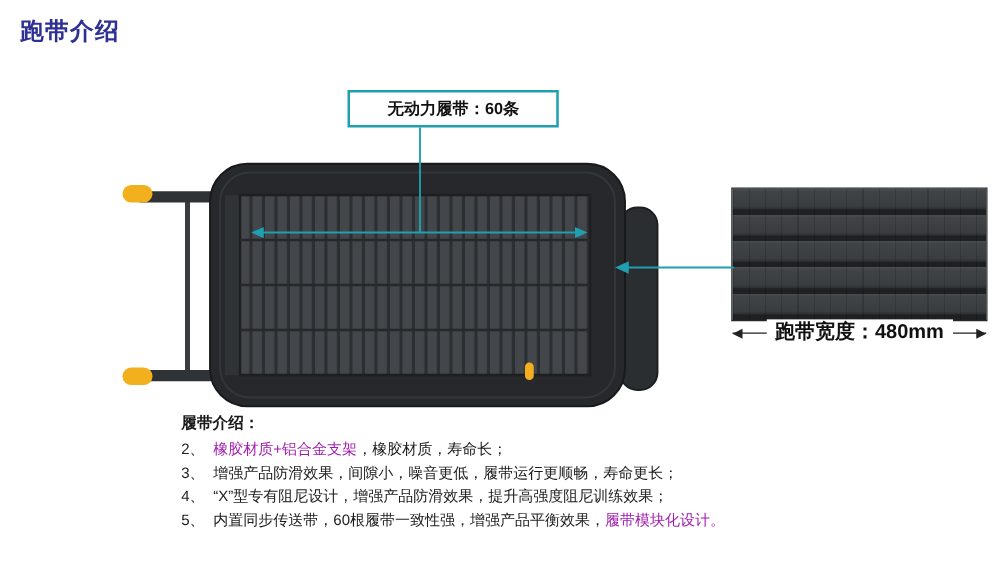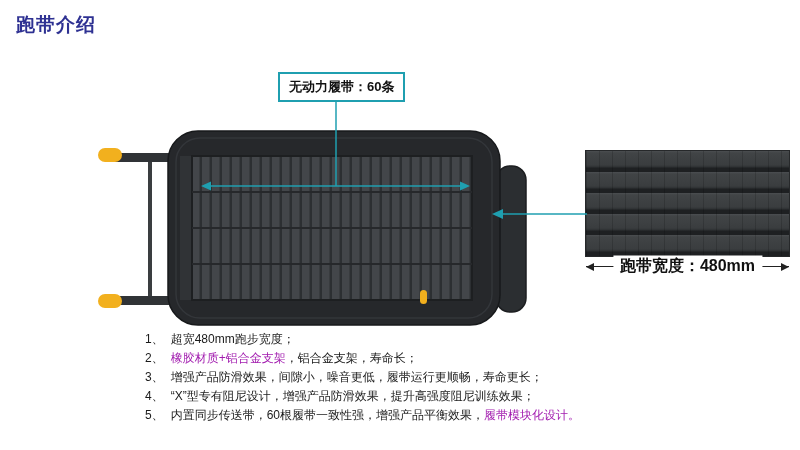--- a/index.html
+++ b/index.html
@@ -19,21 +19,21 @@
   
   .treadmill{position:absolute;left:92px;top:118px;width:440px;height:215px;z-index:1;}
 
   
   .annotations{position:absolute;left:0;top:0;z-index:2;pointer-events:none;}
 
   
   .callout{
     position:absolute;left:278px;top:72px;z-index:3;
     background:#fff;border:2px solid #1f9fb0;
-    padding:4px 9px;font-size:13px;font-weight:bold;color:#111;
+    padding:4px 30px;font-size:13px;font-weight:bold;color:#111;
     white-space:nowrap;
   }
 
   
   .detail-img{
     position:absolute;left:585px;top:150px;width:205px;height:107px;z-index:1;
     border:1px solid #26282a;box-sizing:border-box;
     background:
       repeating-linear-gradient(90deg, rgba(0,0,0,0.16) 0 1px, rgba(255,255,255,0) 1px 13px),
       repeating-linear-gradient(180deg,
@@ -124,27 +124,25 @@
   </div>
 
   <div class="detail-img"></div>
 
   <div class="dim-row">
     <div class="dim-line"></div>
     <span class="dim-label">跑带宽度：480mm</span>
   </div>
 
   <div class="intro">
+    <div class="intro-heading">履带介绍：</div>
+
 
     <div class="intro-item">
-      <span class="num">1、</span><span>超宽480mm跑步宽度；</span>
-    </div>
-
-    <div class="intro-item">
-      <span class="num">2、</span><span class="red">橡胶材质+铝合金支架</span><span>，铝合金支架，寿命长；</span>
+      <span class="num">2、</span><span class="red">橡胶材质+铝合金支架</span><span>，橡胶材质，寿命长；</span>
     </div>
 
     <div class="intro-item">
       <span class="num">3、</span><span>增强产品防滑效果，间隙小，噪音更低，履带运行更顺畅，寿命更长；</span>
     </div>
 
     <div class="intro-item">
       <span class="num">4、</span><span>“X”型专有阻尼设计，增强产品防滑效果，提升高强度阻尼训练效果；</span>
     </div>
 

